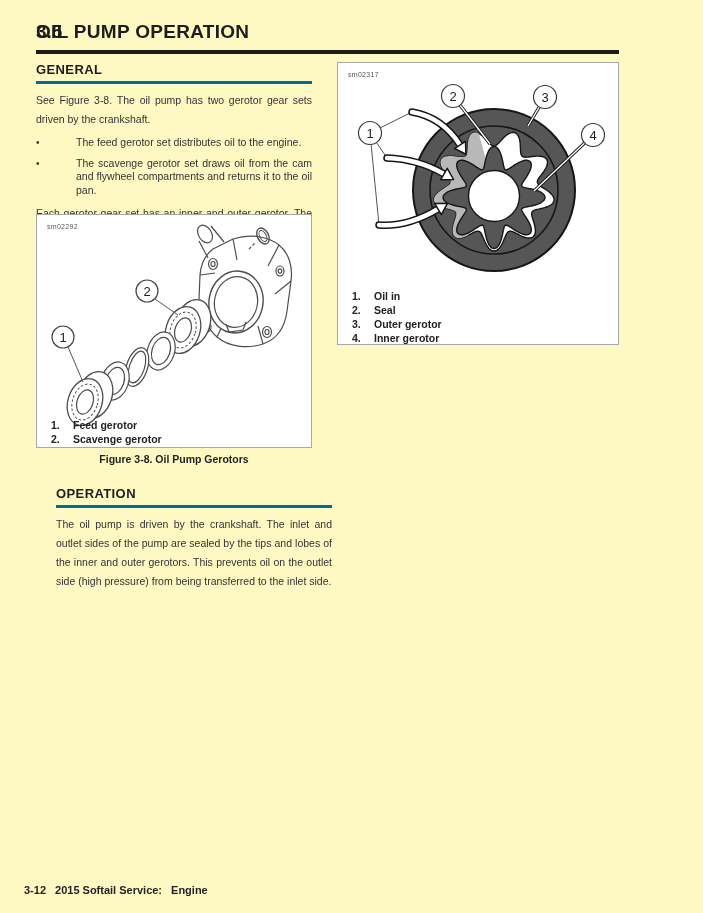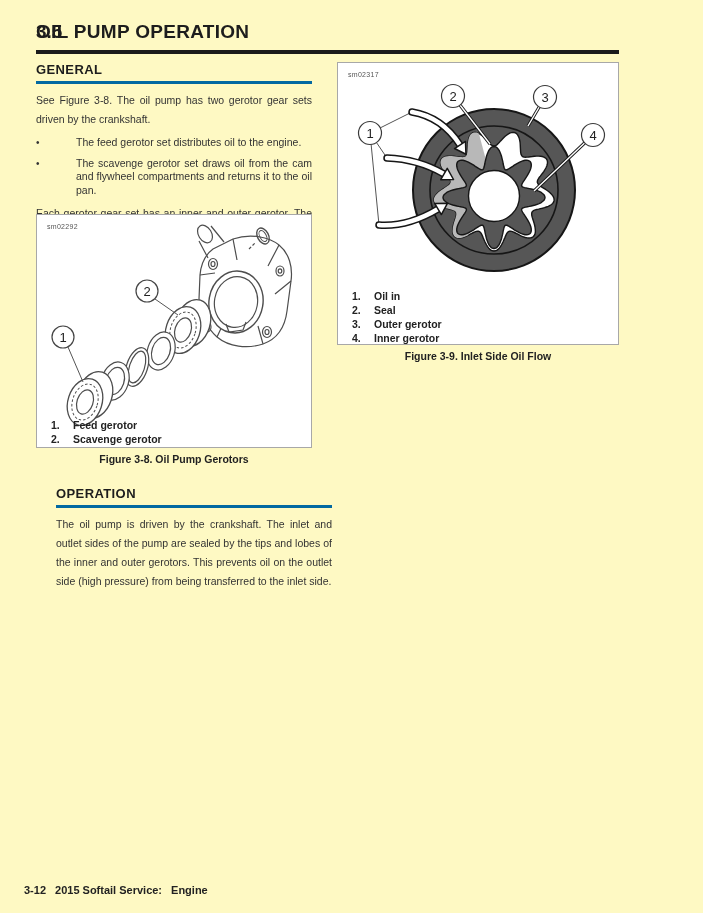--- a/index.html
+++ b/index.html
@@ -200,20 +200,19 @@
           <div class="legend-row">
             <span class="legend-num">3.</span>
             <span>Outer gerotor</span>
           </div>
           <div class="legend-row">
             <span class="legend-num">4.</span>
             <span>Inner gerotor</span>
           </div>
         </div>
       </div>
-      <div class="figcaption">Figure 3-9. Inlet Side Oil Flow</div>
     </div>
   </div>
 
   <div class="footer">
     <span>3-12</span><span>2015 Softail Service:</span><span>Engine</span>
   </div>
 </div>
 
 </body></html>

